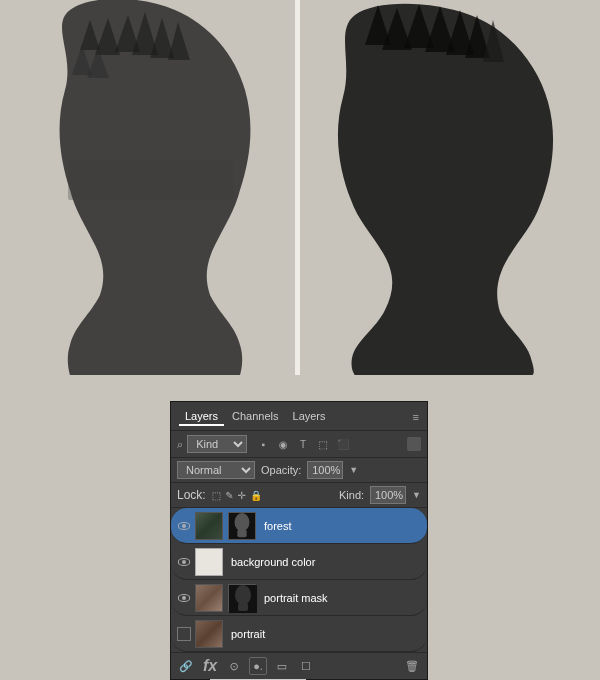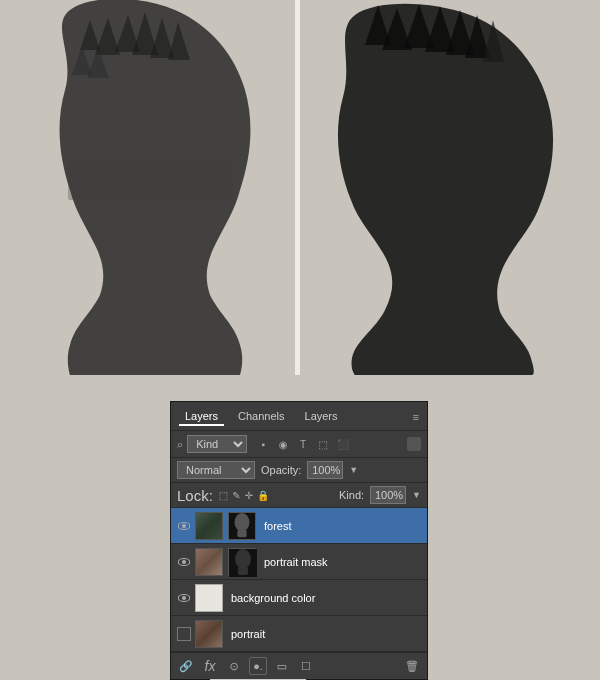--- a/index.html
+++ b/index.html
@@ -32,21 +32,21 @@
     .panel-header {
       background: #3c3c3c;
       display: flex;
       align-items: center;
       padding: 6px 8px 4px;
       border-bottom: 1px solid #2a2a2a;
     }
 
     .panel-tabs {
       display: flex;
-      gap: 8px;
+      gap: 2px;
     }
 
     .panel-tab {
       color: #cccccc;
       font-size: 11px;
       padding: 2px 6px;
       cursor: pointer;
       border-bottom: 2px solid transparent;
     }
 
@@ -159,21 +159,21 @@
       display: flex;
       align-items: center;
       padding: 3px 6px;
       gap: 6px;
       background: #3c3c3c;
       border-bottom: 1px solid #2a2a2a;
     }
 
     .lock-label {
       color: #ccc;
-      font-size: 15px;
+      font-size: 12px;
     }
 
     .lock-icons {
       display: flex;
       gap: 4px;
     }
 
     .lock-icon {
       color: #aaa;
       font-size: 10px;
@@ -199,20 +199,21 @@
 
     
     .layer-row {
       display: flex;
       align-items: center;
       padding: 3px 6px;
       height: 36px;
       border-bottom: 1px solid #2a2a2a;
       cursor: pointer;
       gap: 4px;
+      border-radius: 16px;
     }
 
     .layer-row.selected {
       background: #3e6ea8;
     }
 
     .layer-row:not(.selected) {
       background: #3c3c3c;
     }
 
@@ -483,50 +484,50 @@
     </div>
     <span class="layer-name">forest</span>
   </div>
 
   <div class="layer-row">
     <div class="visibility-icon">
       <div class="eye-icon">
           <div class="eye-pupil"></div>
         </div>
     </div>
+    <div class="layer-thumb thumb-bg" style="background: #e8e4de; border:1px solid #aaa;"></div>
+    <span class="layer-name">background color</span>
+  </div>
+
+  <div class="layer-row">
+    <div class="visibility-icon">
+      <div class="eye-icon">
+          <div class="eye-pupil"></div>
+        </div>
+    </div>
     <div class="layer-thumb thumb-portrait" style="background: linear-gradient(135deg, #8a7060 0%, #6a5040 50%, #9a8070 100%);"></div>
     <div class="layer-mask-thumb mask-portrait-layer" style="background:#111;">
       <svg width="28" height="28" viewBox="0 0 28 28">
         <rect width="28" height="28" fill="#111"></rect>
         <ellipse cx="14" cy="10" rx="8" ry="10" fill="#333"></ellipse>
         <rect x="9" y="18" width="10" height="8" rx="2" fill="#333"></rect>
       </svg>
     </div>
     <span class="layer-name">portrait mask</span>
   </div>
 
   <div class="layer-row">
-    <div class="visibility-icon">
-      <div class="eye-icon">
-          <div class="eye-pupil"></div>
-        </div>
-    </div>
-    <div class="layer-thumb thumb-bg" style="background: #e8e4de; border:1px solid #aaa;"></div>
-    <span class="layer-name">background color</span>
-  </div>
-
-  <div class="layer-row">
     <div class="vis-checkbox"></div>
     <div class="layer-thumb thumb-portrait-bottom" style="background: linear-gradient(135deg, #7a6050 0%, #5a4030 50%, #8a7060 100%);"></div>
     <span class="layer-name">portrait</span>
   </div>
 
   <div class="bottom-toolbar">
     <span class="toolbar-icon">🔗</span>
-    <span class="toolbar-icon" style="font-style:italic; font-weight:normal; font-size:14px;">fx</span>
+    <span class="toolbar-icon" style="font-style:italic; font-weight:bold; font-size:16px;">fx</span>
     <span class="toolbar-icon">⊙</span>
 
     <div class="toolbar-wrap" style="position:relative;">
       <span class="toolbar-icon" style="border:1px solid #666; padding:0 2px;">●.</span>
       <div class="tooltip">Add vector mask</div>
     </div>
 
     <span class="toolbar-icon">▭</span>
     <span class="toolbar-icon">☐</span>
     <span class="toolbar-icon" style="margin-left:auto;">🗑</span>

